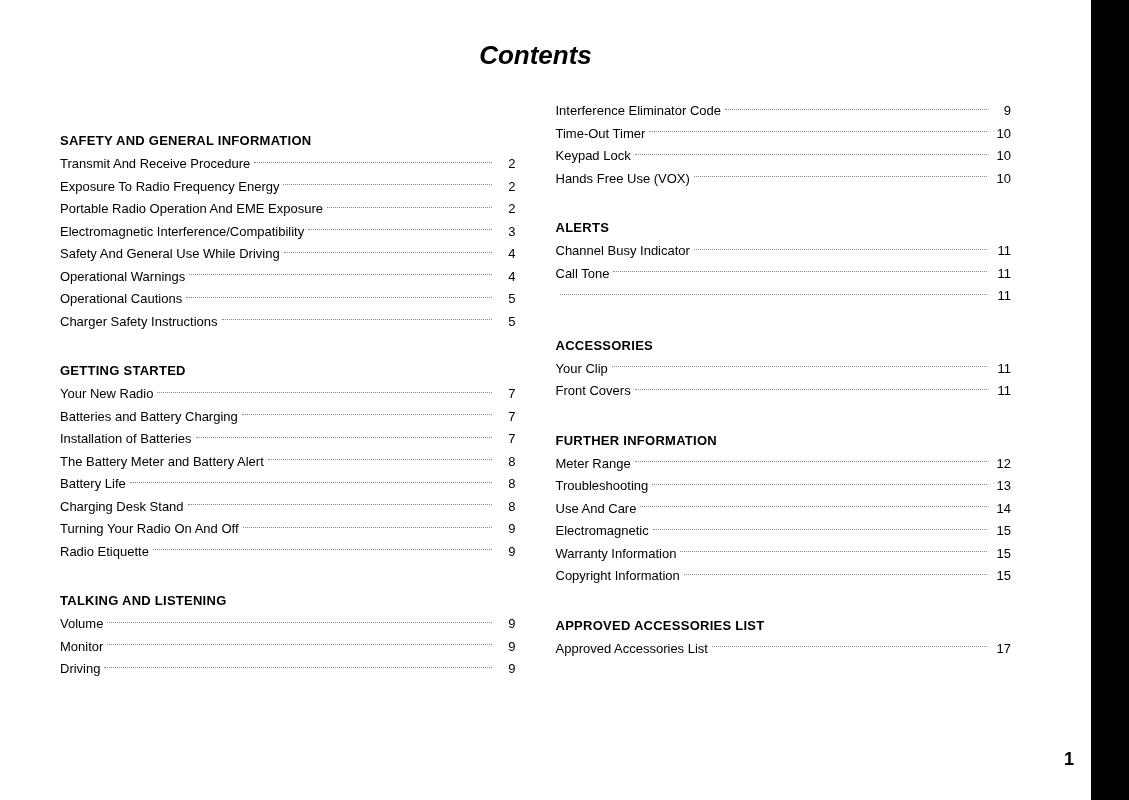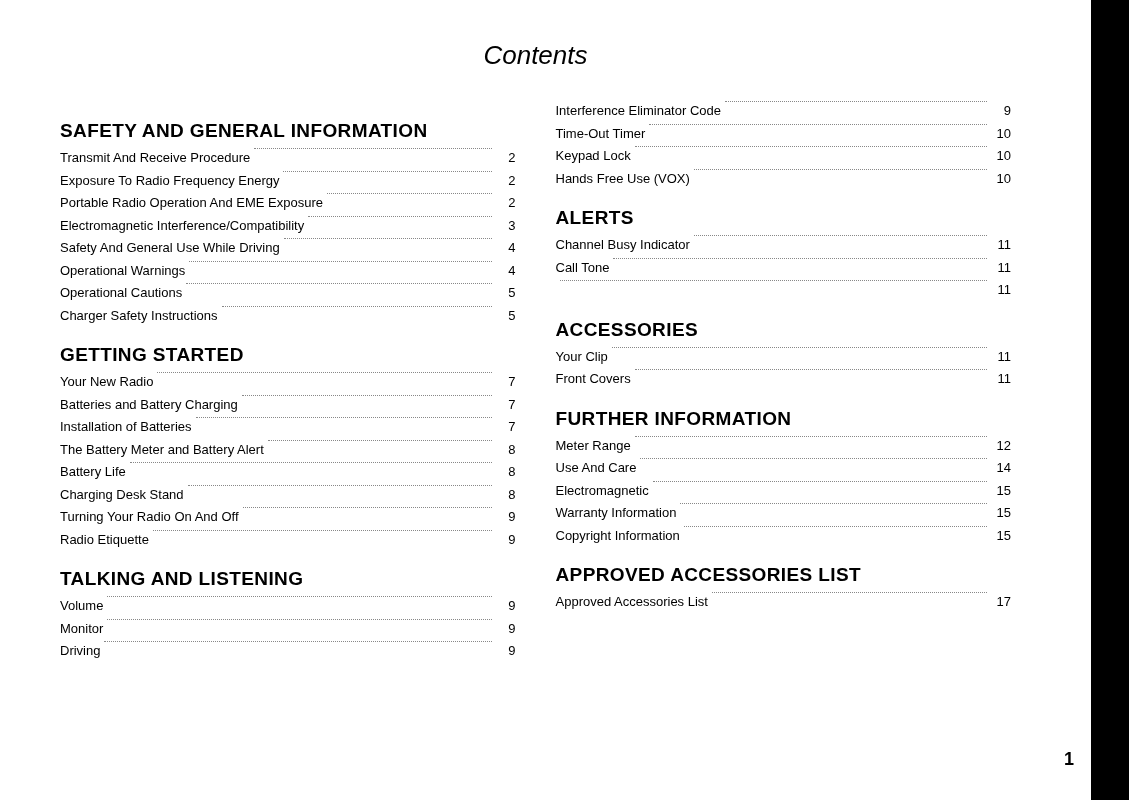--- a/index.html
+++ b/index.html
@@ -29,42 +29,42 @@
       color: #000;
     }
     .content {
       padding: 40px 80px 40px 60px;
       max-width: 1091px;
     }
     .title {
       text-align: center;
       font-size: 26px;
       font-style: italic;
-      font-weight: normal;
+      font-weight: bold;
       margin-bottom: 30px;
       color: #000;
     }
     .two-col {
       display: flex;
       gap: 40px;
     }
     .col {
       flex: 1;
     }
     .section-header {
       font-weight: bold;
-      font-size: 19px;
-      margin-top: 19px;
+      font-size: 13px;
+      margin-top: 32px;
       margin-bottom: 6px;
       color: #000;
       letter-spacing: 0.02em;
     }
     .toc-item {
       display: flex;
-      align-items: flex-start;
+      align-items: center;
       margin-bottom: 3px;
       font-size: 13px;
       color: #000;
       line-height: 1.5;
     }
     .toc-label {
       white-space: nowrap;
       flex-shrink: 0;
     }
     .toc-dots {
@@ -238,20 +238,25 @@
           <span class="toc-dots"></span>
           <span class="toc-page">11</span>
         </div>
         <div class="section-header">FURTHER INFORMATION</div>
         <div class="toc-item">
           <span class="toc-label">Meter Range</span>
           <span class="toc-dots"></span>
           <span class="toc-page">12</span>
         </div>
         <div class="toc-item">
+          <span class="toc-label">Troubleshooting</span>
+          <span class="toc-dots"></span>
+          <span class="toc-page">13</span>
+        </div>
+        <div class="toc-item">
           <span class="toc-label">Use And Care</span>
           <span class="toc-dots"></span>
           <span class="toc-page">14</span>
         </div>
         <div class="toc-item">
           <span class="toc-label">Electromagnetic</span>
           <span class="toc-dots"></span>
           <span class="toc-page">15</span>
         </div>
         <div class="toc-item">

